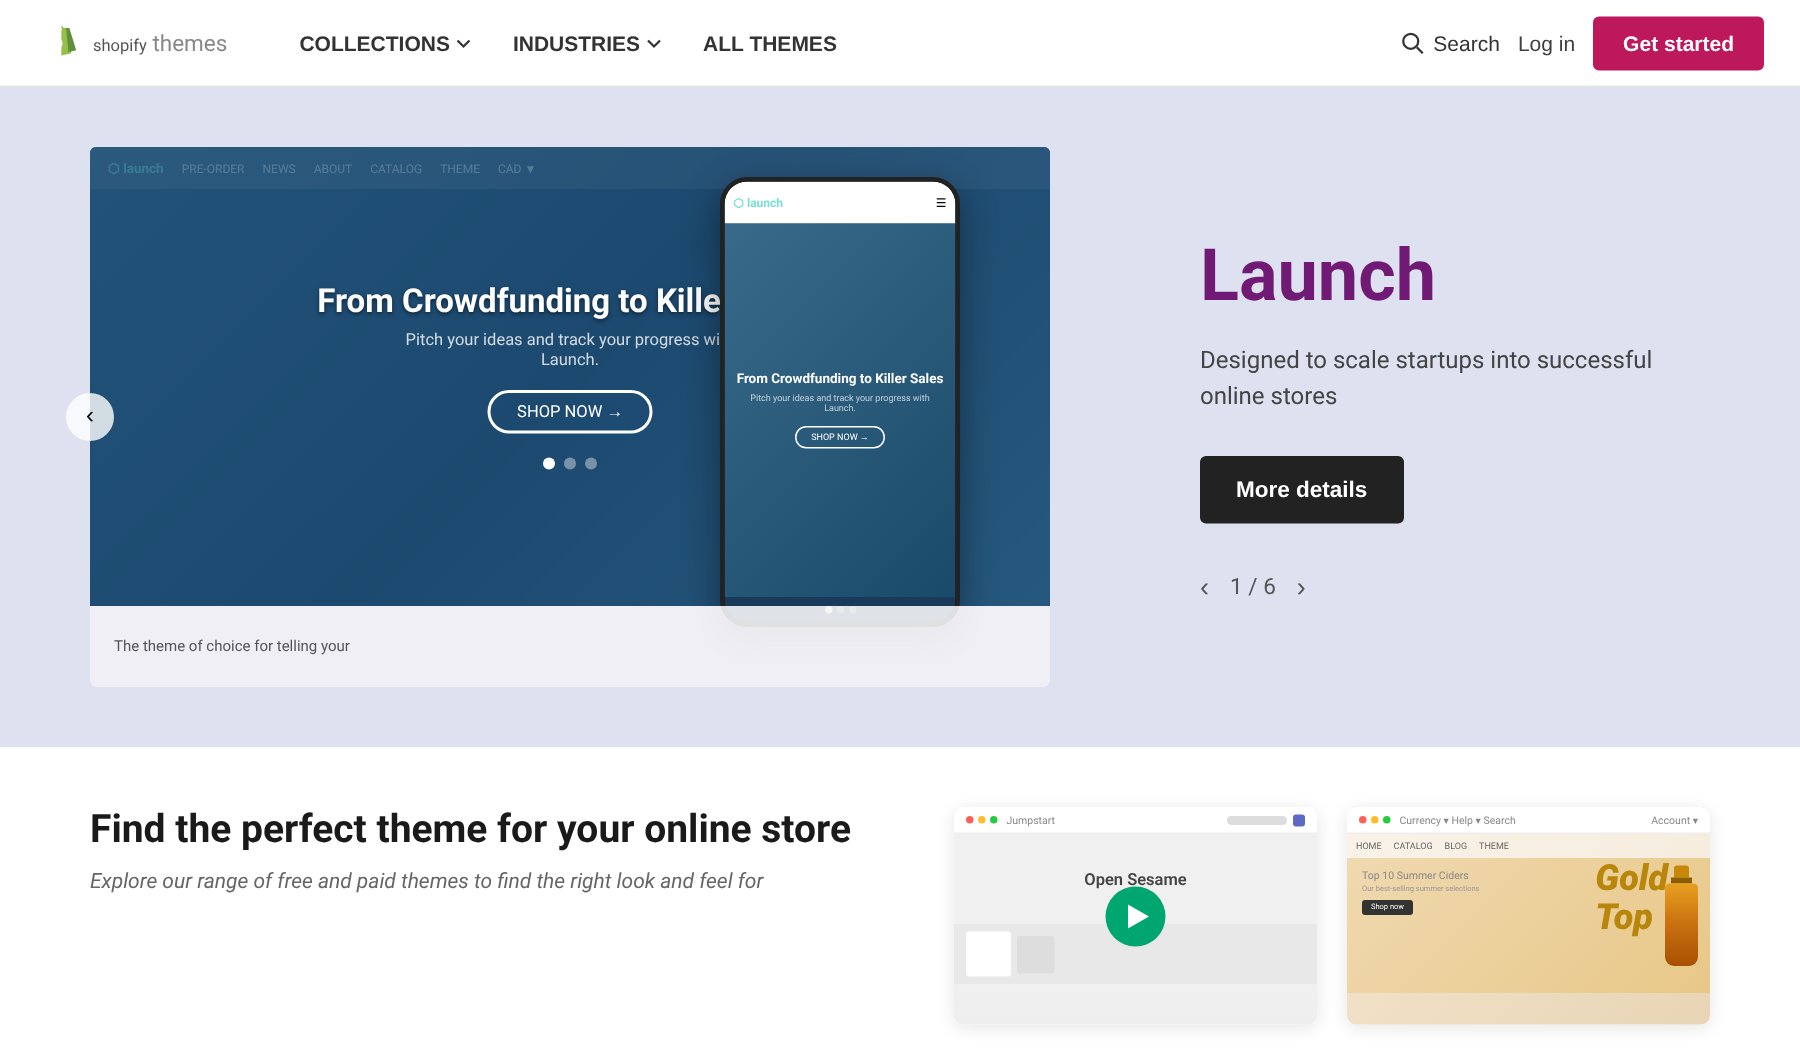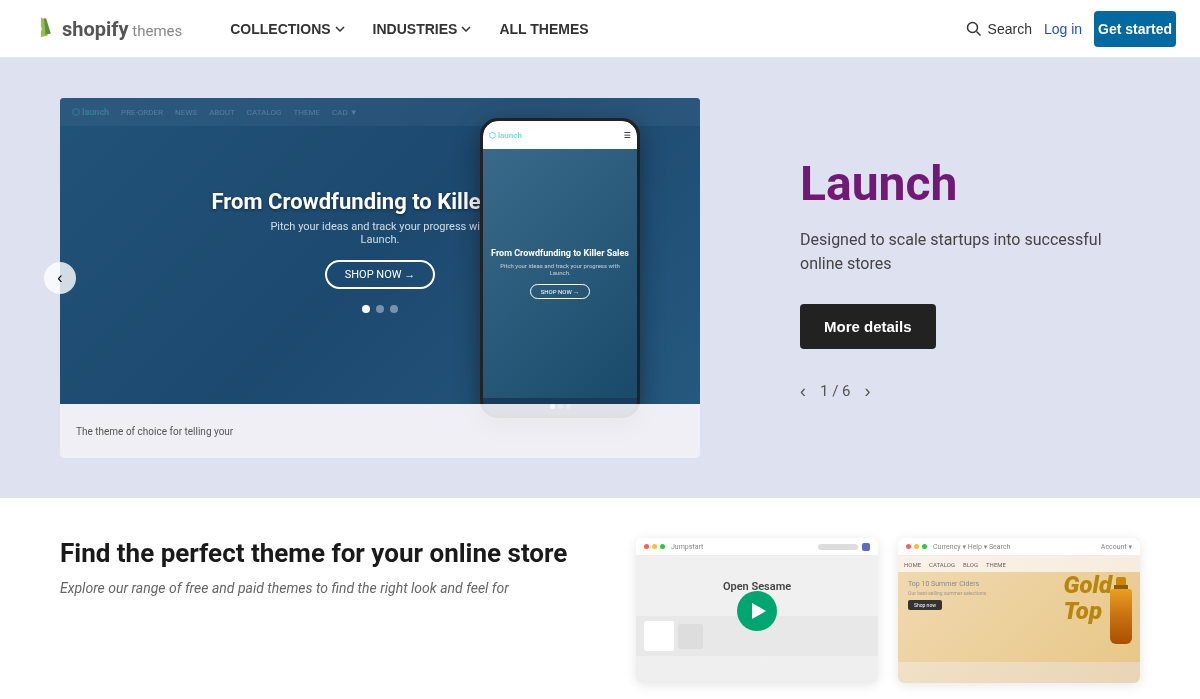--- a/index.html
+++ b/index.html
@@ -7,42 +7,42 @@
 
     
     nav {
       display: flex; align-items: center; height: 58px;
       padding: 0 24px; background: #fff;
       border-bottom: 1px solid #e8e8e8;
     }
     .nav-logo { display: flex; align-items: center; gap: 6px; text-decoration: none; margin-right: 36px; }
     .nav-logo svg { width: 32px; height: 32px; }
     .nav-logo-text { font-size: 18px; font-weight: 700; color: #1a1a1a; }
-    .nav-logo-text span { font-weight: 700; color: #555; font-size: 20px; }
+    .nav-logo-text span { font-weight: 400; color: #555; font-size: 11px; }
     .nav-links { display: flex; align-items: center; gap: 4px; flex: 1; }
     .nav-link {
       display: flex; align-items: center; gap: 4px;
       padding: 6px 12px; font-size: 14px; font-weight: 600;
       color: #333; text-decoration: none; border-radius: 4px;
       cursor: pointer; background: none; border: none;
     }
     .nav-link svg { width: 10px; height: 10px; }
     .nav-right { display: flex; align-items: center; gap: 12px; }
     .search-btn {
       display: flex; align-items: center; gap: 6px;
       background: none; border: none; cursor: pointer;
       font-size: 14px; color: #333; font-weight: 500;
     }
     .login-btn {
       background: none; border: none; cursor: pointer;
-      font-size: 14px; color: #1d4ed8; font-weight: 500;
+      font-size: 14px; color: #404040; font-weight: 500;
     }
     .get-started-btn {
-      background: #0369a1; color: #fff; border: none;
-      padding: 10px 4px; border-radius: 4px;
+      background: #be185d; color: #fff; border: none;
+      padding: 10px 20px; border-radius: 4px;
       font-size: 14px; font-weight: 600; cursor: pointer;
     }
 
     
     .hero {
       background: #dde1f0; padding: 40px 60px;
       display: flex; align-items: center; gap: 60px;
       min-height: 370px; position: relative; overflow: hidden;
     }
     .hero-left { flex: 1; position: relative; }

